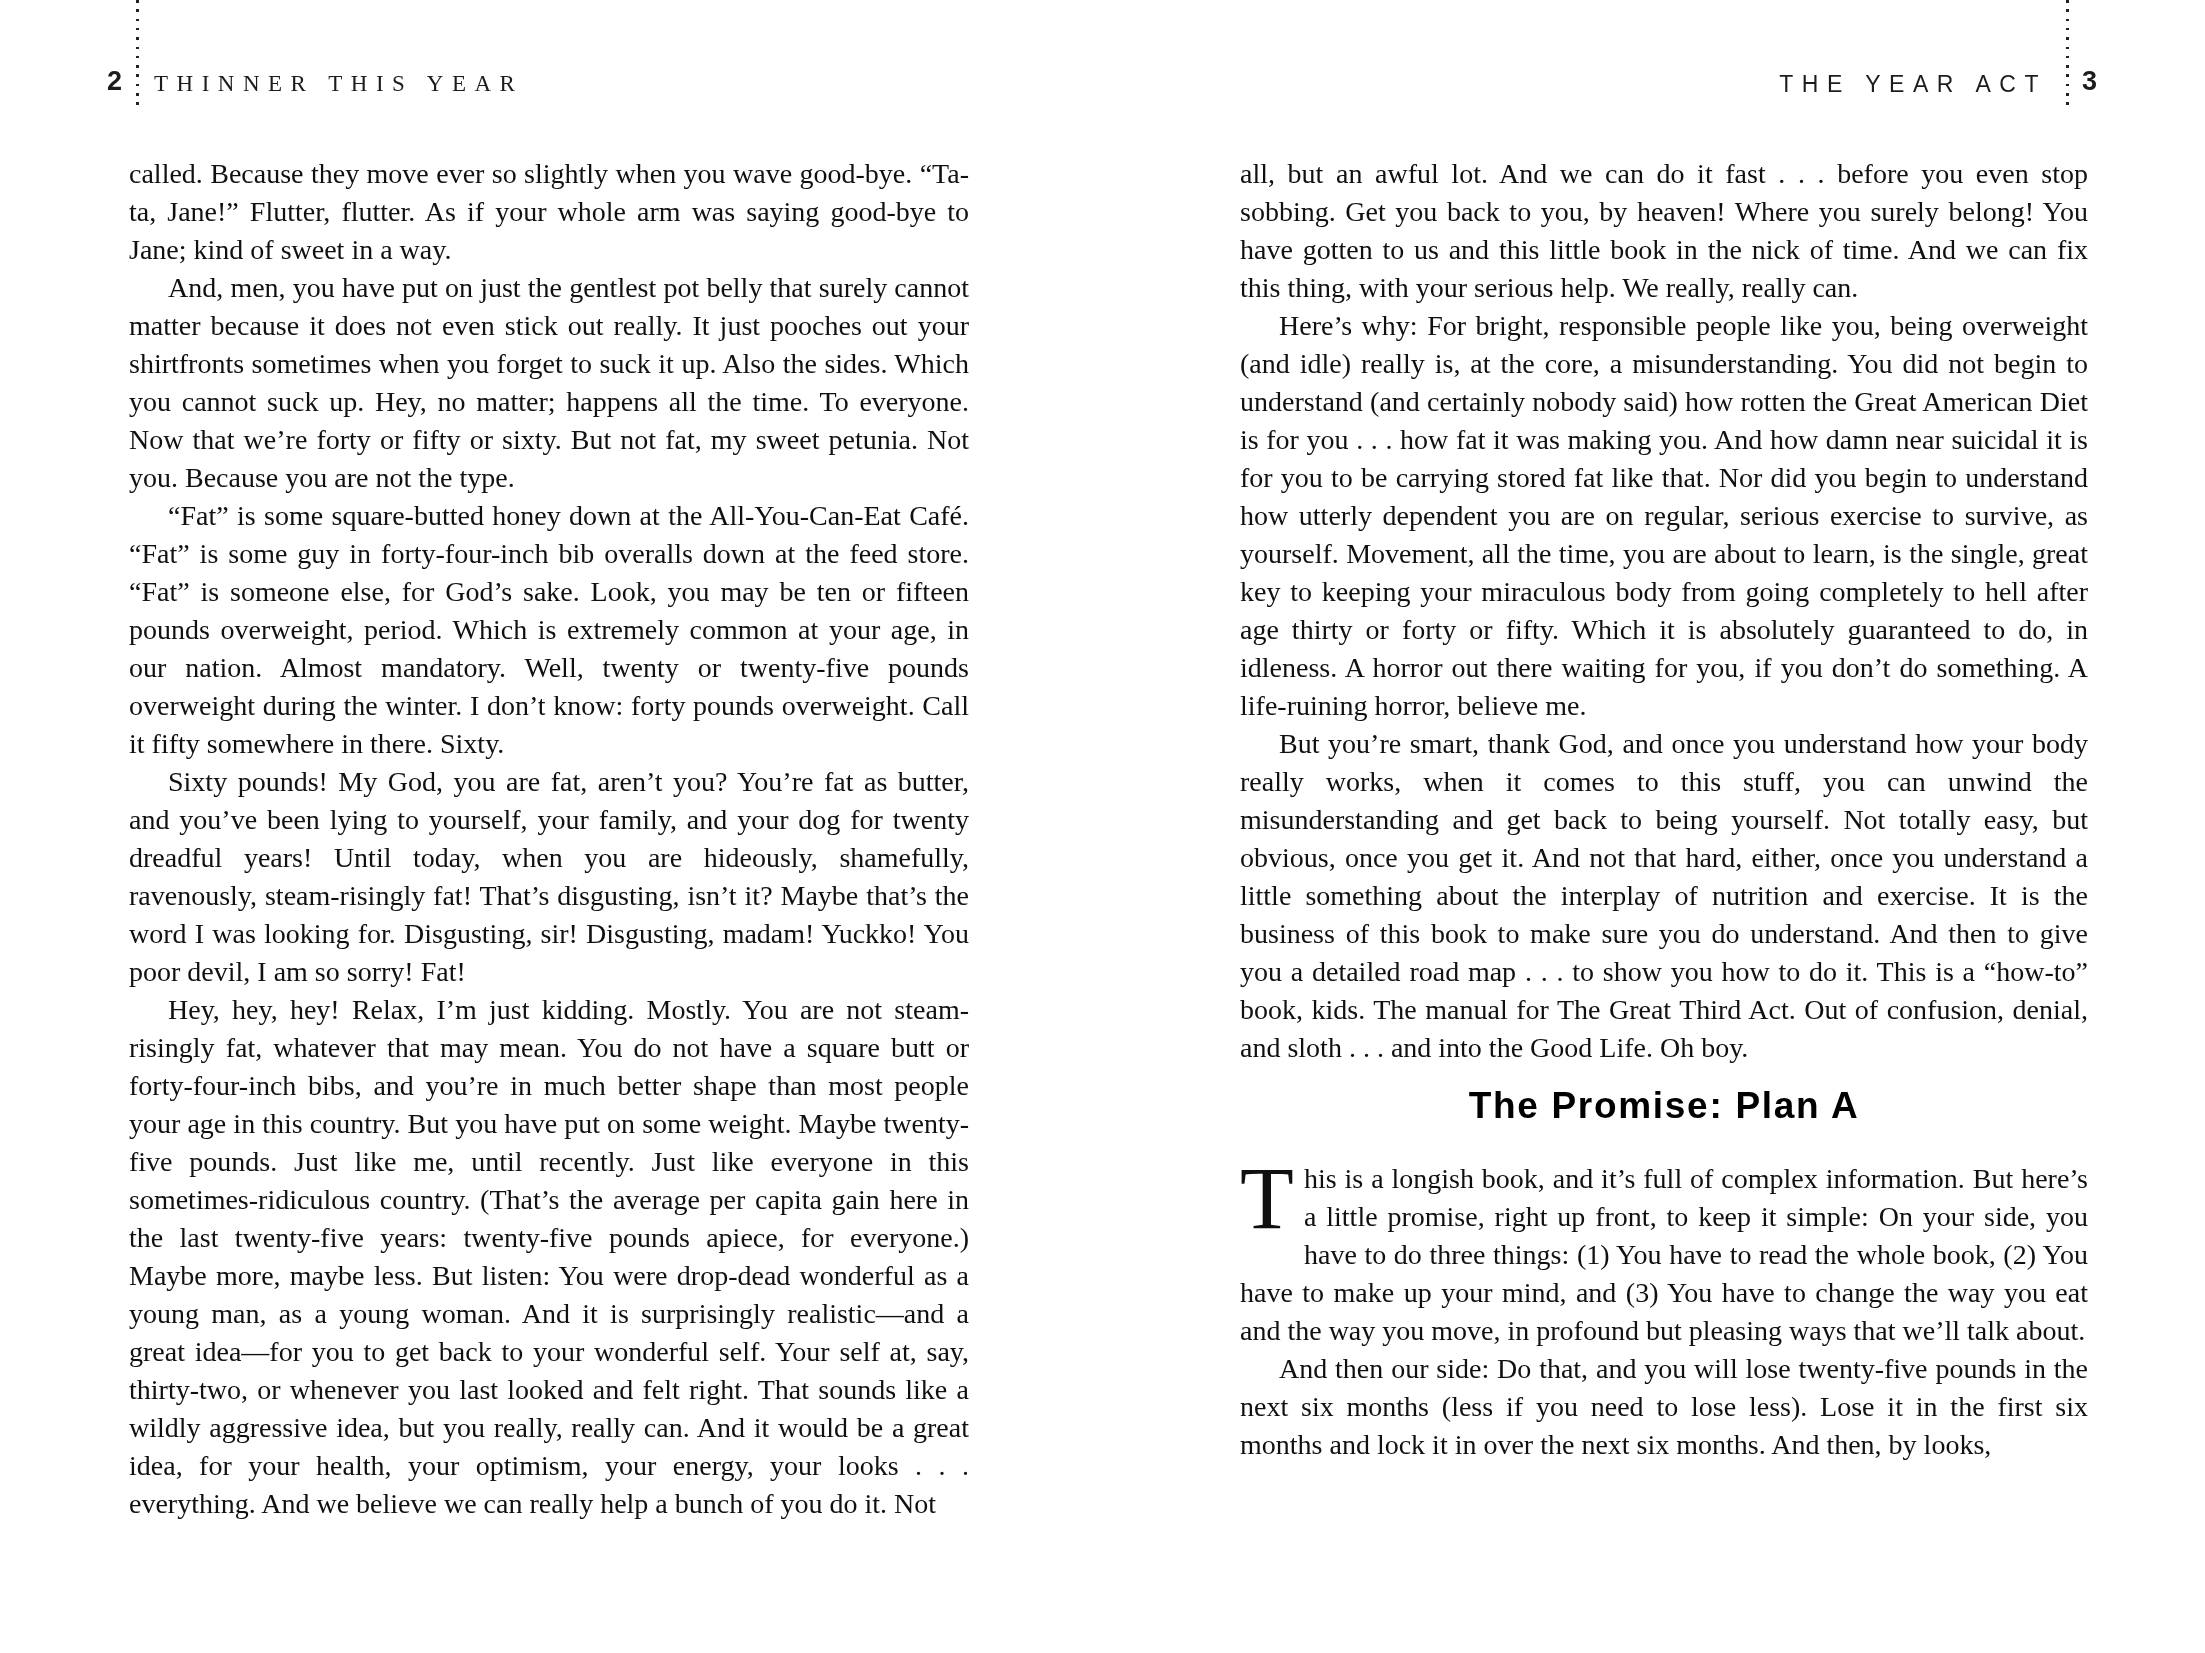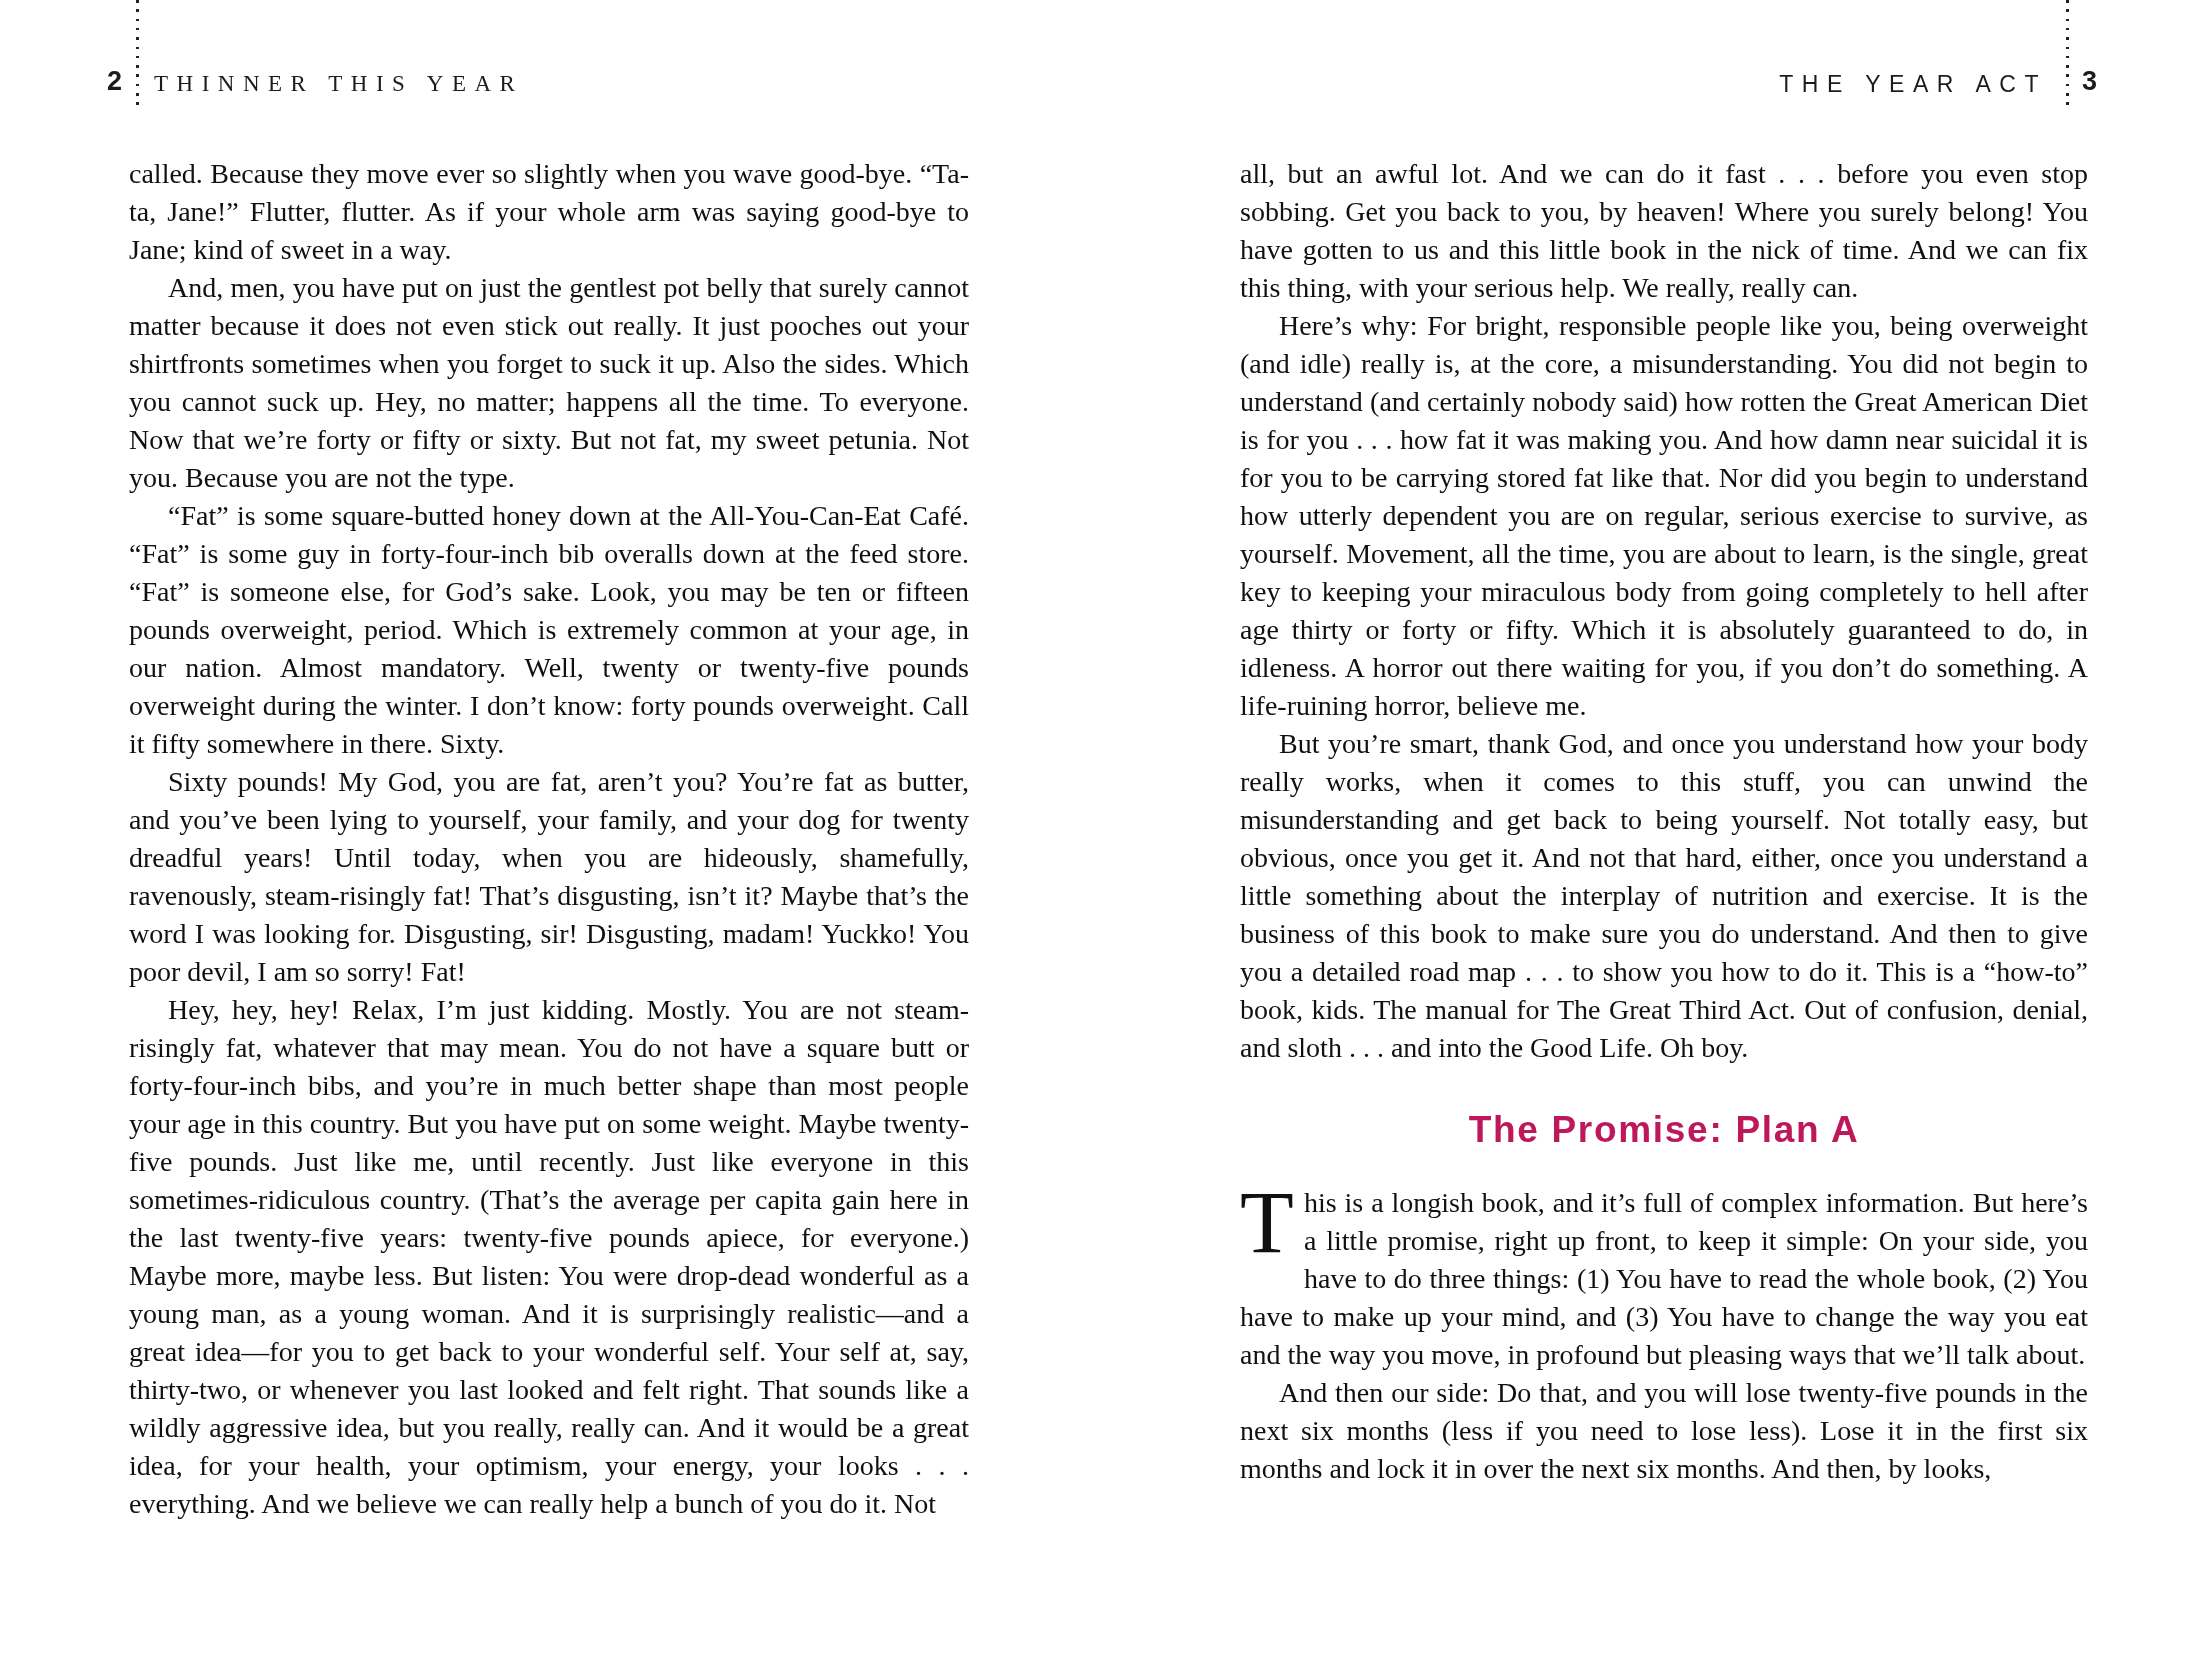--- a/index.html
+++ b/index.html
@@ -47,21 +47,21 @@
     margin:0; font-size:28px; line-height:38px;
     text-align:justify; color:#101010;
   }
   .para.indent { text-indent:39px; }
   .it { }
 
   .section-heading {
     font-family:"Liberation Sans","DejaVu Sans",sans-serif;
     font-weight:bold; font-size:37px; line-height:37px;
     letter-spacing:1.7px; text-align:center;
-    margin:44px 0 36px 0; color:#be185d;
+    margin:20px 0 36px 0; color:#000000;
   }
 
   .dropcap {
     float:left;
     font-size:88px; line-height:73px; height:75px;
     padding-right:10.2px; margin-top:1.7px;
     font-family:"Liberation Serif","DejaVu Serif",serif;
     color:#101010;
   }
 </style>

